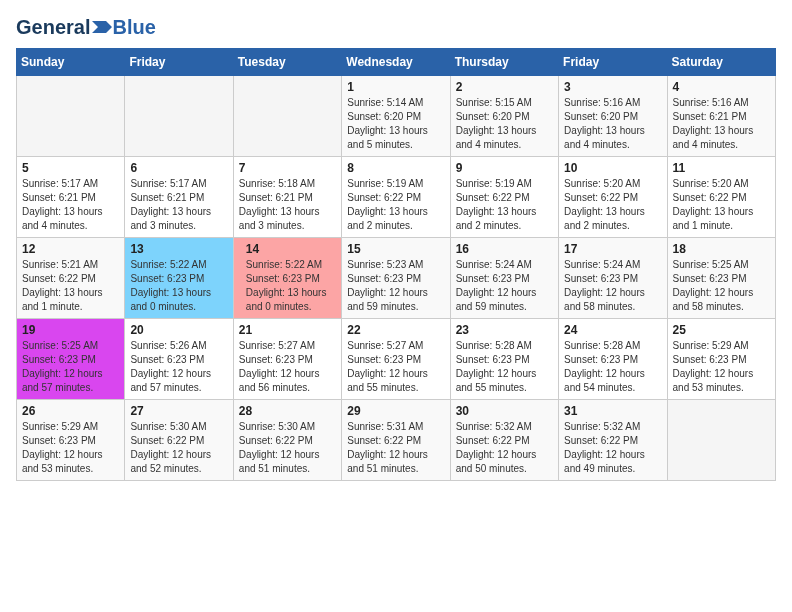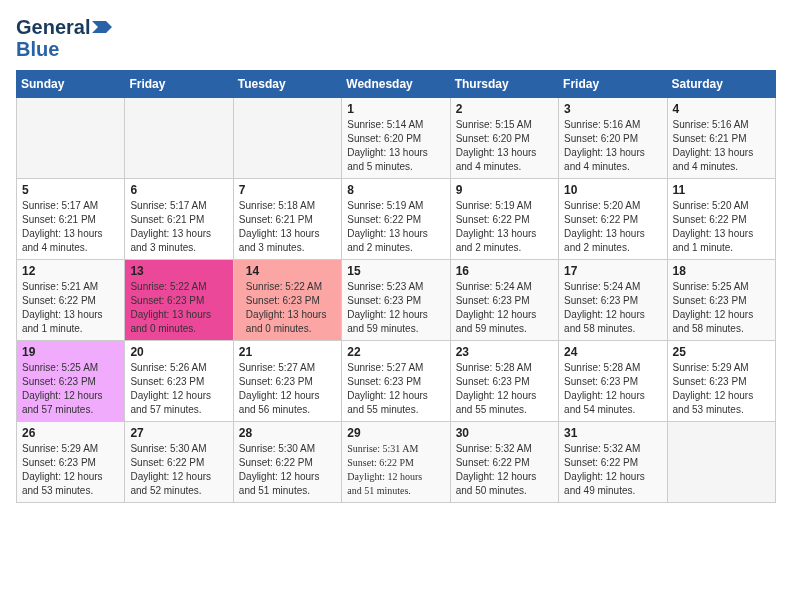--- a/index.html
+++ b/index.html
@@ -11,21 +11,20 @@
       padding: 16px;
     }
     .header-area {
       display: flex;
       justify-content: space-between;
       align-items: flex-start;
       margin-bottom: 10px;
     }
     .logo {
       display: flex;
-      flex-direction: column;
       align-items: flex-start;
     }
     .logo-text {
       font-size: 20px;
       font-weight: bold;
       color: #1a3a5c;
       line-height: 1.1;
     }
     .logo-arrow {
       width: 20px;
@@ -209,21 +208,21 @@
         </td>
       </tr>
       <tr>
         <td style="background: rgb(249, 249, 249);">
           <span class="day-num">12</span>
           <div class="day-info" style="white-space: pre-line;">Sunrise: 5:21 AM
 Sunset: 6:22 PM
 Daylight: 13 hours
 and 1 minute.</div>
         </td>
-        <td style="background: #ec4899; margin-left: 40px;">
+        <td style="background: #7dd3fc; margin-left: 40px;">
           <span class="day-num">13</span>
           <div class="day-info" style="white-space: pre-line;">Sunrise: 5:22 AM
 Sunset: 6:23 PM
 Daylight: 13 hours
 and 0 minutes.</div>
         </td>
         <td style="background: #fca5a5; padding-left: 12px;">
           <span class="day-num">14</span>
           <div class="day-info" style="white-space: pre-line;">Sunrise: 5:22 AM
 Sunset: 6:23 PM
@@ -253,21 +252,21 @@
         </td>
         <td style="background: rgb(249, 249, 249);">
           <span class="day-num">18</span>
           <div class="day-info" style="white-space: pre-line;">Sunrise: 5:25 AM
 Sunset: 6:23 PM
 Daylight: 12 hours
 and 58 minutes.</div>
         </td>
       </tr>
       <tr>
-        <td style="background: #f0abfc;">
+        <td style="background: #d946ef;">
           <span class="day-num">19</span>
           <div class="day-info" style="white-space: pre-line;">Sunrise: 5:25 AM
 Sunset: 6:23 PM
 Daylight: 12 hours
 and 57 minutes.</div>
         </td>
         <td style="background: rgb(255, 255, 255);">
           <span class="day-num">20</span>
           <div class="day-info" style="white-space: pre-line;">Sunrise: 5:26 AM
 Sunset: 6:23 PM
@@ -327,21 +326,21 @@
         </td>
         <td style="background: rgb(249, 249, 249);">
           <span class="day-num">28</span>
           <div class="day-info" style="white-space: pre-line;">Sunrise: 5:30 AM
 Sunset: 6:22 PM
 Daylight: 12 hours
 and 51 minutes.</div>
         </td>
         <td style="background: rgb(249, 249, 249);">
           <span class="day-num">29</span>
-          <div class="day-info" style="white-space: pre-line; font-family: Liberation Serif, serif;">Sunrise: 5:31 AM
+          <div class="day-info" style="white-space: pre-line;">Sunrise: 5:31 AM
 Sunset: 6:22 PM
 Daylight: 12 hours
 and 51 minutes.</div>
         </td>
         <td style="background: rgb(249, 249, 249);">
           <span class="day-num">30</span>
           <div class="day-info" style="white-space: pre-line;">Sunrise: 5:32 AM
 Sunset: 6:22 PM
 Daylight: 12 hours
 and 50 minutes.</div>

